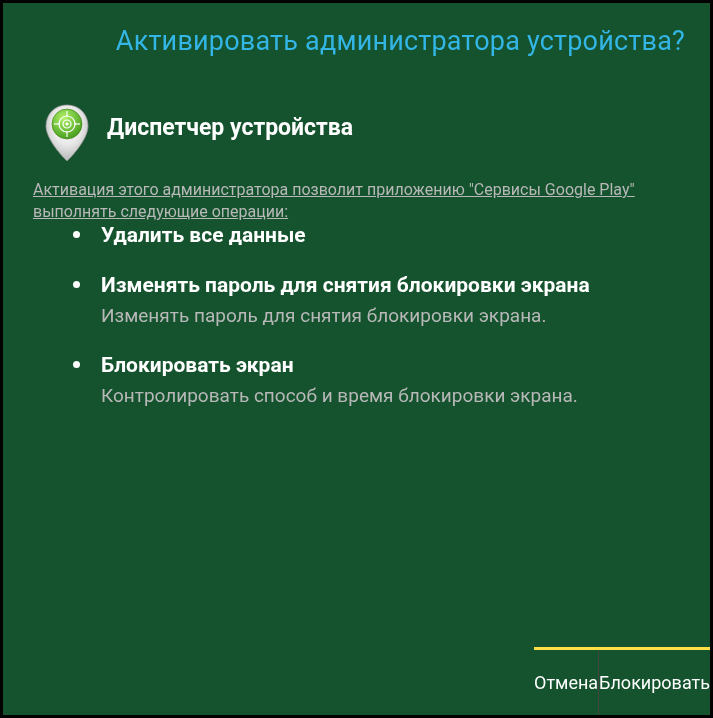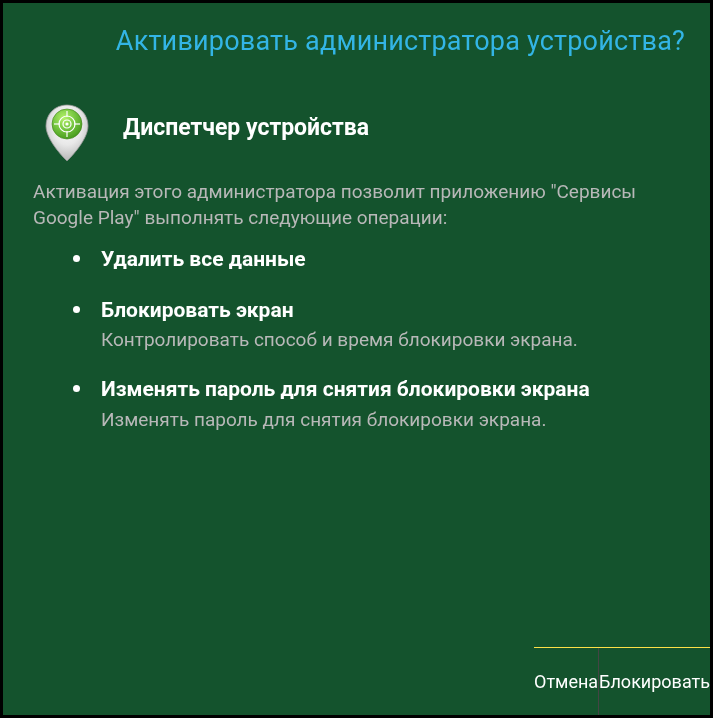--- a/index.html
+++ b/index.html
@@ -39,43 +39,43 @@
     }
     .content {
       flex: 1;
       padding: 26px 30px 20px 30px;
       color: #e0e0e0;
       overflow-y: auto;
     }
     .app-row {
       display: flex;
       align-items: center;
-      gap: 32px;
+      gap: 16px;
       margin-bottom: 28px;
       margin-left: 10px;
     }
     .app-icon {
       width: 48px;
       height: 48px;
       flex-shrink: 0;
     }
     .app-name {
       color: #fff;
       font-size: 23px;
       font-weight: 700;
     }
     .intro {
       color: #b8b8b8;
-      font-size: 19px;
+      font-size: 16px;
       line-height: 1.35;
+      text-decoration: underline;
     }
     .perm-list {
       list-style: none;
       padding-left: 40px;
-      margin-top: 16px;
     }
     .perm-item {
       position: relative;
       margin-bottom: 24px;
       padding-left: 28px;
     }
     .perm-item::before {
       content: "";
       position: absolute;
       left: 0;
@@ -92,21 +92,21 @@
       line-height: 1.25;
       margin-bottom: 4px;
     }
     .perm-desc {
       color: #b8b8b8;
       font-size: 19px;
       line-height: 1.35;
     }
     .button-bar {
       display: flex;
-      border-top: 1px solid #fde047;
+      border-top: 3px solid #fde047;
       height: 68px;
     }
     .btn {
       flex: 1;
       background: transparent;
       border: none;
       color: #fff;
       font-size: 18px;
       font-family: inherit;
       cursor: pointer;
@@ -159,26 +159,26 @@
       <div class="app-name">Диспетчер устройства</div>
     </div>
 
     <div class="intro">Активация этого администратора позволит приложению "Сервисы Google Play" выполнять следующие операции:</div>
 
     <ul class="perm-list">
       <li class="perm-item">
         <div class="perm-title">Удалить все данные</div>
       </li>
       <li class="perm-item">
+        <div class="perm-title">Изменять пароль для снятия блокировки экрана</div>
+        <div class="perm-desc">Изменять пароль для снятия блокировки экрана.</div>
+      </li>
+      <li class="perm-item">
         <div class="perm-title">Блокировать экран</div>
         <div class="perm-desc">Контролировать способ и время блокировки экрана.</div>
-      </li>
-      <li class="perm-item">
-        <div class="perm-title">Изменять пароль для снятия блокировки экрана</div>
-        <div class="perm-desc">Изменять пароль для снятия блокировки экрана.</div>
       </li>
     </ul>
   </div>
 
   <div class="button-bar">
     <button class="btn">Отмена</button>
     <button class="btn">Блокировать</button>
   </div>
 </div>
 

